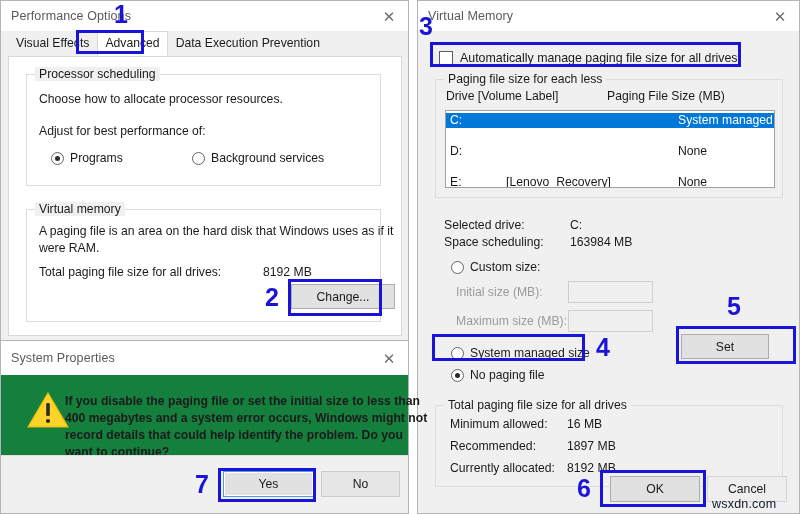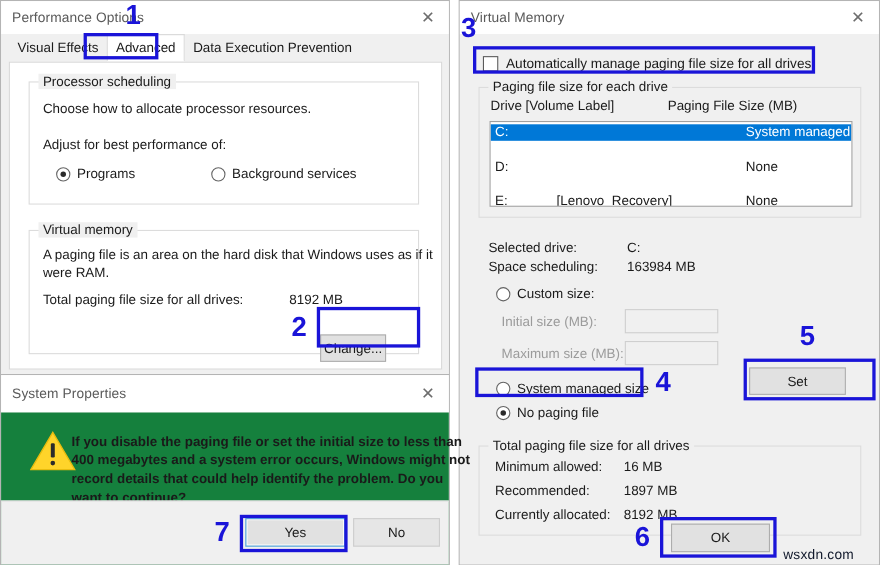--- a/index.html
+++ b/index.html
@@ -190,21 +190,21 @@
             <span class="rtext">Background services</span>
           </div>
         </div>
 
         <div class="groupbox" style="left:17px; top:152px; width:355px; height:113px;">
           <span class="group-legend">Virtual memory</span>
           <span class="lbl" style="left:12px; top:14px;">A paging file is an area on the hard disk that Windows uses as if it</span>
           <span class="lbl" style="left:12px; top:31px;">were RAM.</span>
           <span class="lbl" style="left:12px; top:55px;">Total paging file size for all drives:</span>
           <span class="lbl" style="left:236px; top:55px;">8192 MB</span>
-          <div class="btn" style="left:264px; top:94px; width:60px; height:25px;">
+          <div class="btn" style="left:264px; top:74px; width:104px; height:25px;">
             <span>Change...</span>
           </div>
         </div>
 
       </div>
     </div>
   </div>
 
   <div class="dialog" style="left:417px; top:0px; width:383px; height:514px;">
     <div class="titlebar">
@@ -213,21 +213,21 @@
     </div>
 
     <div class="client" style="position:absolute; left:0; top:30px; right:0; bottom:0;">
 
       <div class="checkbox" style="left:21px; top:20px;">
         <span class="box"></span>
         <span class="ctext">Automatically manage paging file size for all drives</span>
       </div>
 
       <div class="groupbox" style="left:17px; top:48px; width:348px; height:119px;">
-        <span class="group-legend">Paging file size for each drive</span>
+        <span class="group-legend">Paging file size for each less</span>
         <span class="lbl" style="left:10px; top:9px;">Drive  [Volume Label]</span>
         <span class="lbl" style="left:171px; top:9px;">Paging File Size (MB)</span>
 
         <div class="listview" style="left:9px; top:30px; width:330px; height:78px;">
           <div class="lv-row sel" style="top: 2px;">
             <span class="lv-c1">C:</span>
             <span class="lv-c2"></span>
             <span class="lv-c3">System managed</span>
           </div>
           <div class="lv-row" style="top: 18px;">
@@ -279,20 +279,23 @@
         <span class="lbl" style="left:131px; top:11px;">16 MB</span>
         <span class="lbl" style="left:14px; top:33px;">Recommended:</span>
         <span class="lbl" style="left:131px; top:33px;">1897 MB</span>
         <span class="lbl" style="left:14px; top:55px;">Currently allocated:</span>
         <span class="lbl" style="left:131px; top:55px;">8192 MB</span>
       </div>
 
       <div class="btn" style="left:192px; top:445px; width:90px; height:26px;">
         <span>OK</span>
       </div>
+      <div class="btn" style="left:289px; top:445px; width:80px; height:26px; border-color:#d4d4d4; background:#eeeeee;">
+        <span>Cancel</span>
+      </div>
 
     </div>
   </div>
 
   <div class="dialog" style="left:0px; top:340px; width:409px; height:174px;">
     <div class="titlebar" style="height:34px;">
       <span class="title-text">System Properties</span>
       <span class="close-btn" style="height:34px;">✕</span>
     </div>
 

